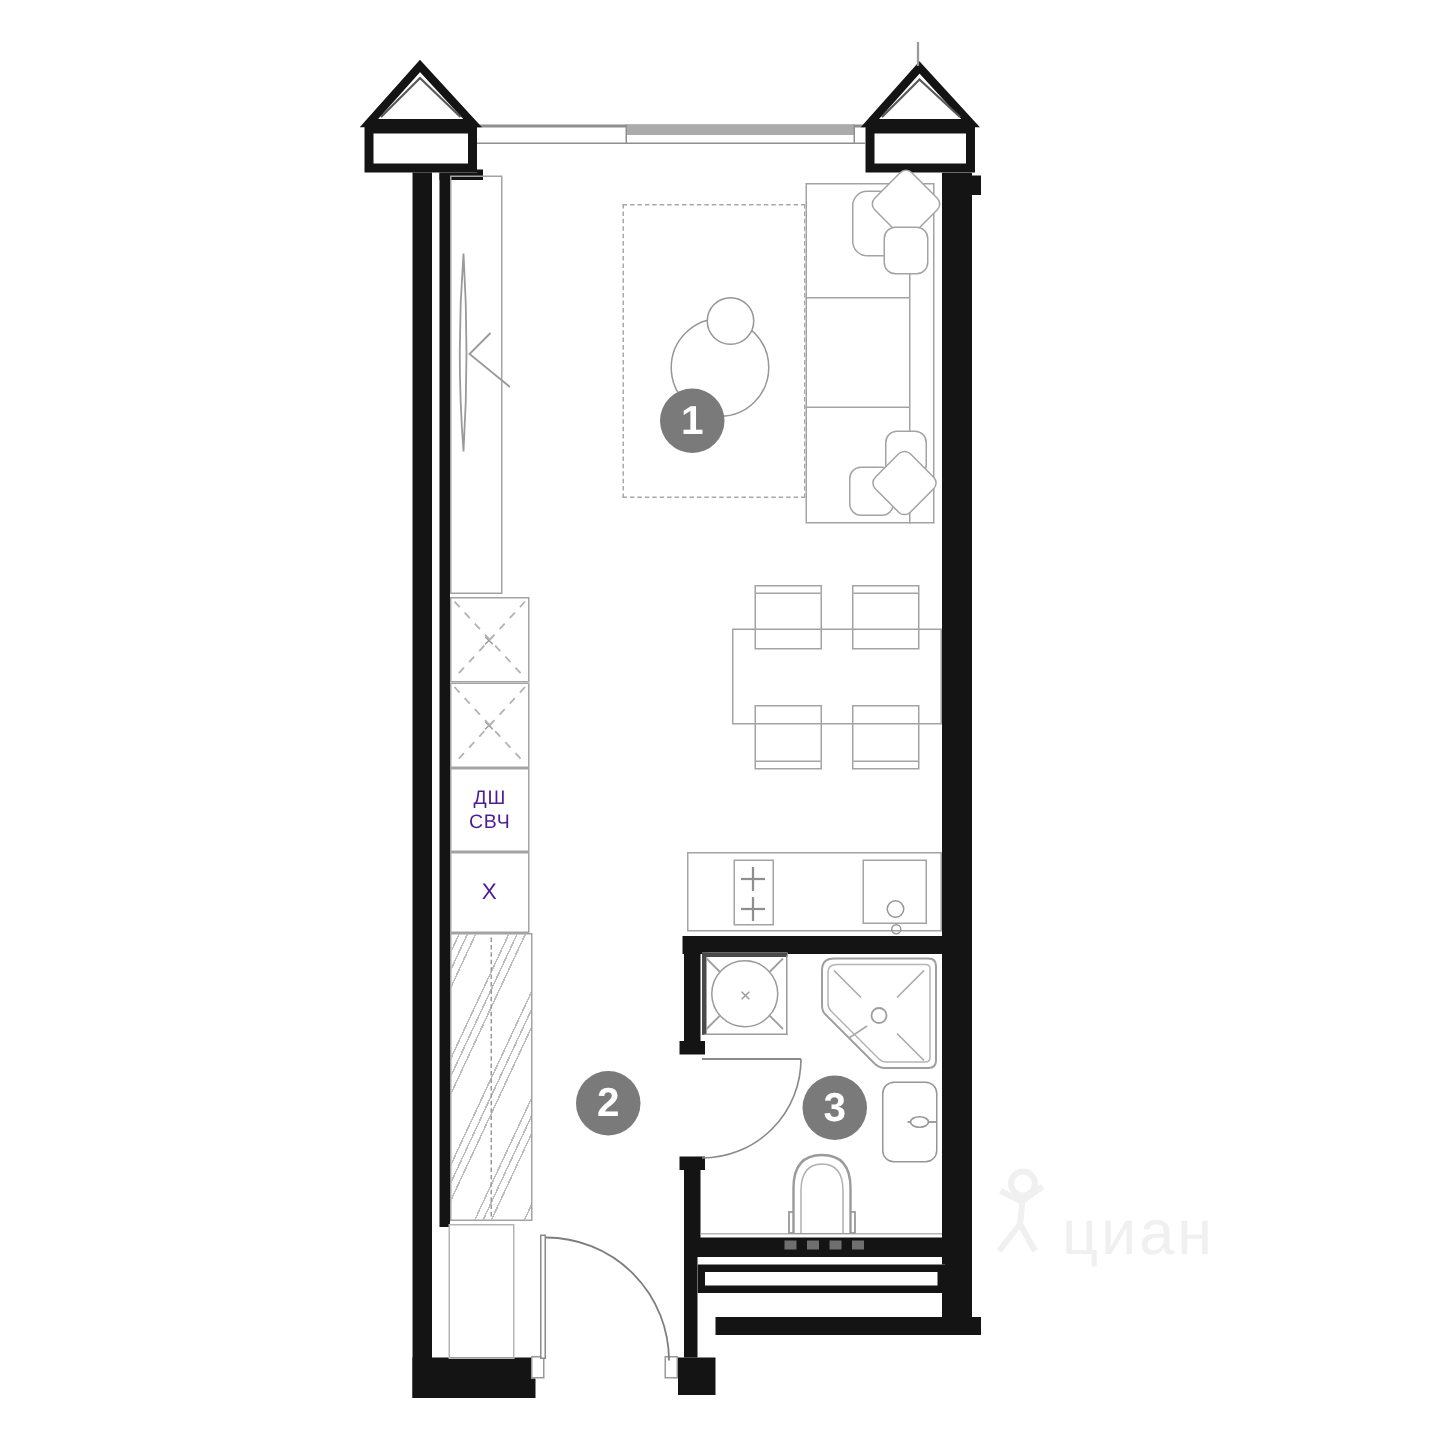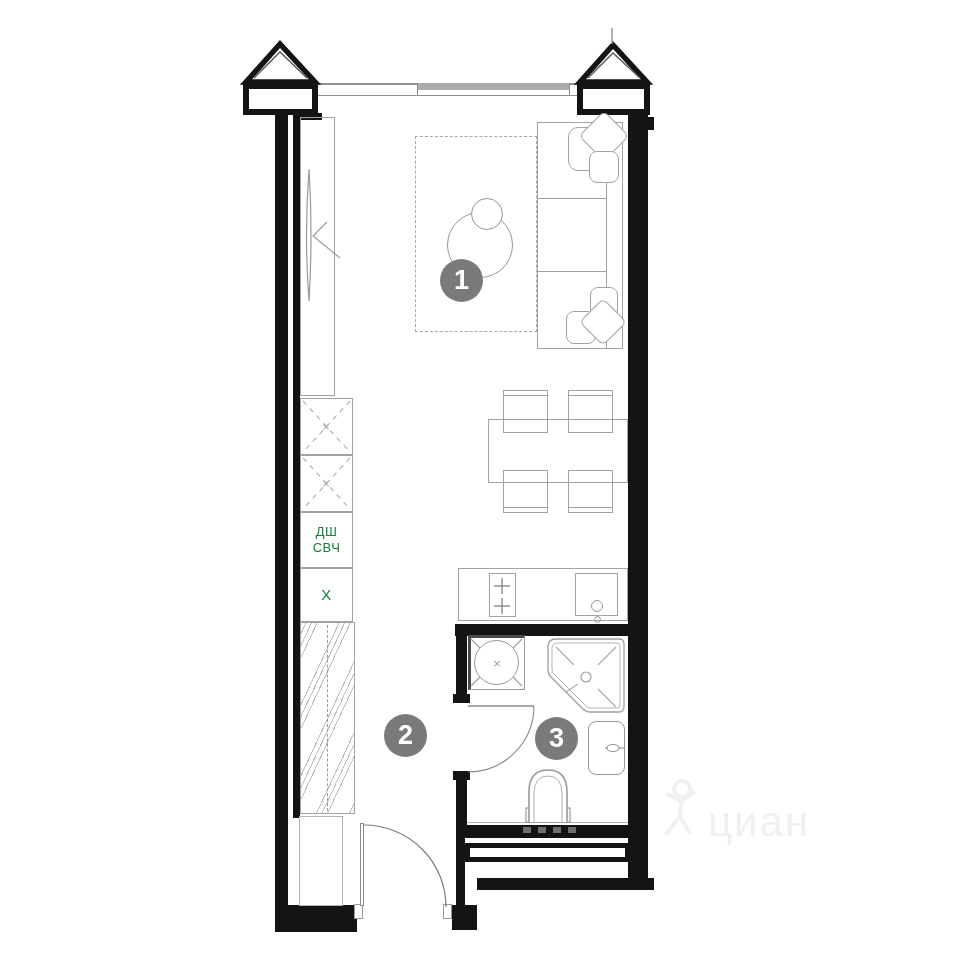--- a/index.html
+++ b/index.html
@@ -7,21 +7,21 @@
         font-family:"Liberation Sans",sans-serif;}
   .abs{position:absolute;box-sizing:border-box;}
   .wall{position:absolute;background:#141414;box-sizing:border-box;}
   .hollow{position:absolute;background:#fff;border:6px solid #141414;box-sizing:border-box;}
   .furn{position:absolute;border:1px solid #a3a3a3;background:#fff;box-sizing:border-box;}
   .nofill{position:absolute;border:1px solid #a3a3a3;box-sizing:border-box;background:transparent;}
   .badge{position:absolute;width:43px;height:43px;border-radius:50%;background:#7a7a7a;
          color:#fff;display:flex;align-items:center;justify-content:center;
          font-weight:bold;font-size:27px;}
   .cab-label{position:absolute;display:flex;flex-direction:column;align-items:center;
-             justify-content:center;color:#15803d;font-size:13px;line-height:16px;letter-spacing:.5px;}
+             justify-content:center;color:#4c1d95;font-size:13px;line-height:16px;letter-spacing:.5px;}
   .tiny-x{position:absolute;width:16px;height:16px;display:flex;align-items:center;
           justify-content:center;color:#9a9a9a;font-size:13px;}
   .pillow{position:absolute;border:1px solid #a3a3a3;background:#fff;box-sizing:border-box;}
   svg.overlay{position:absolute;left:0;top:0;pointer-events:none;}
   .watermark{position:absolute;color:#f0f0f0;font-size:42px;letter-spacing:2px;}
 </style>
 </head>
 <body>
 
 <div class="plan">

